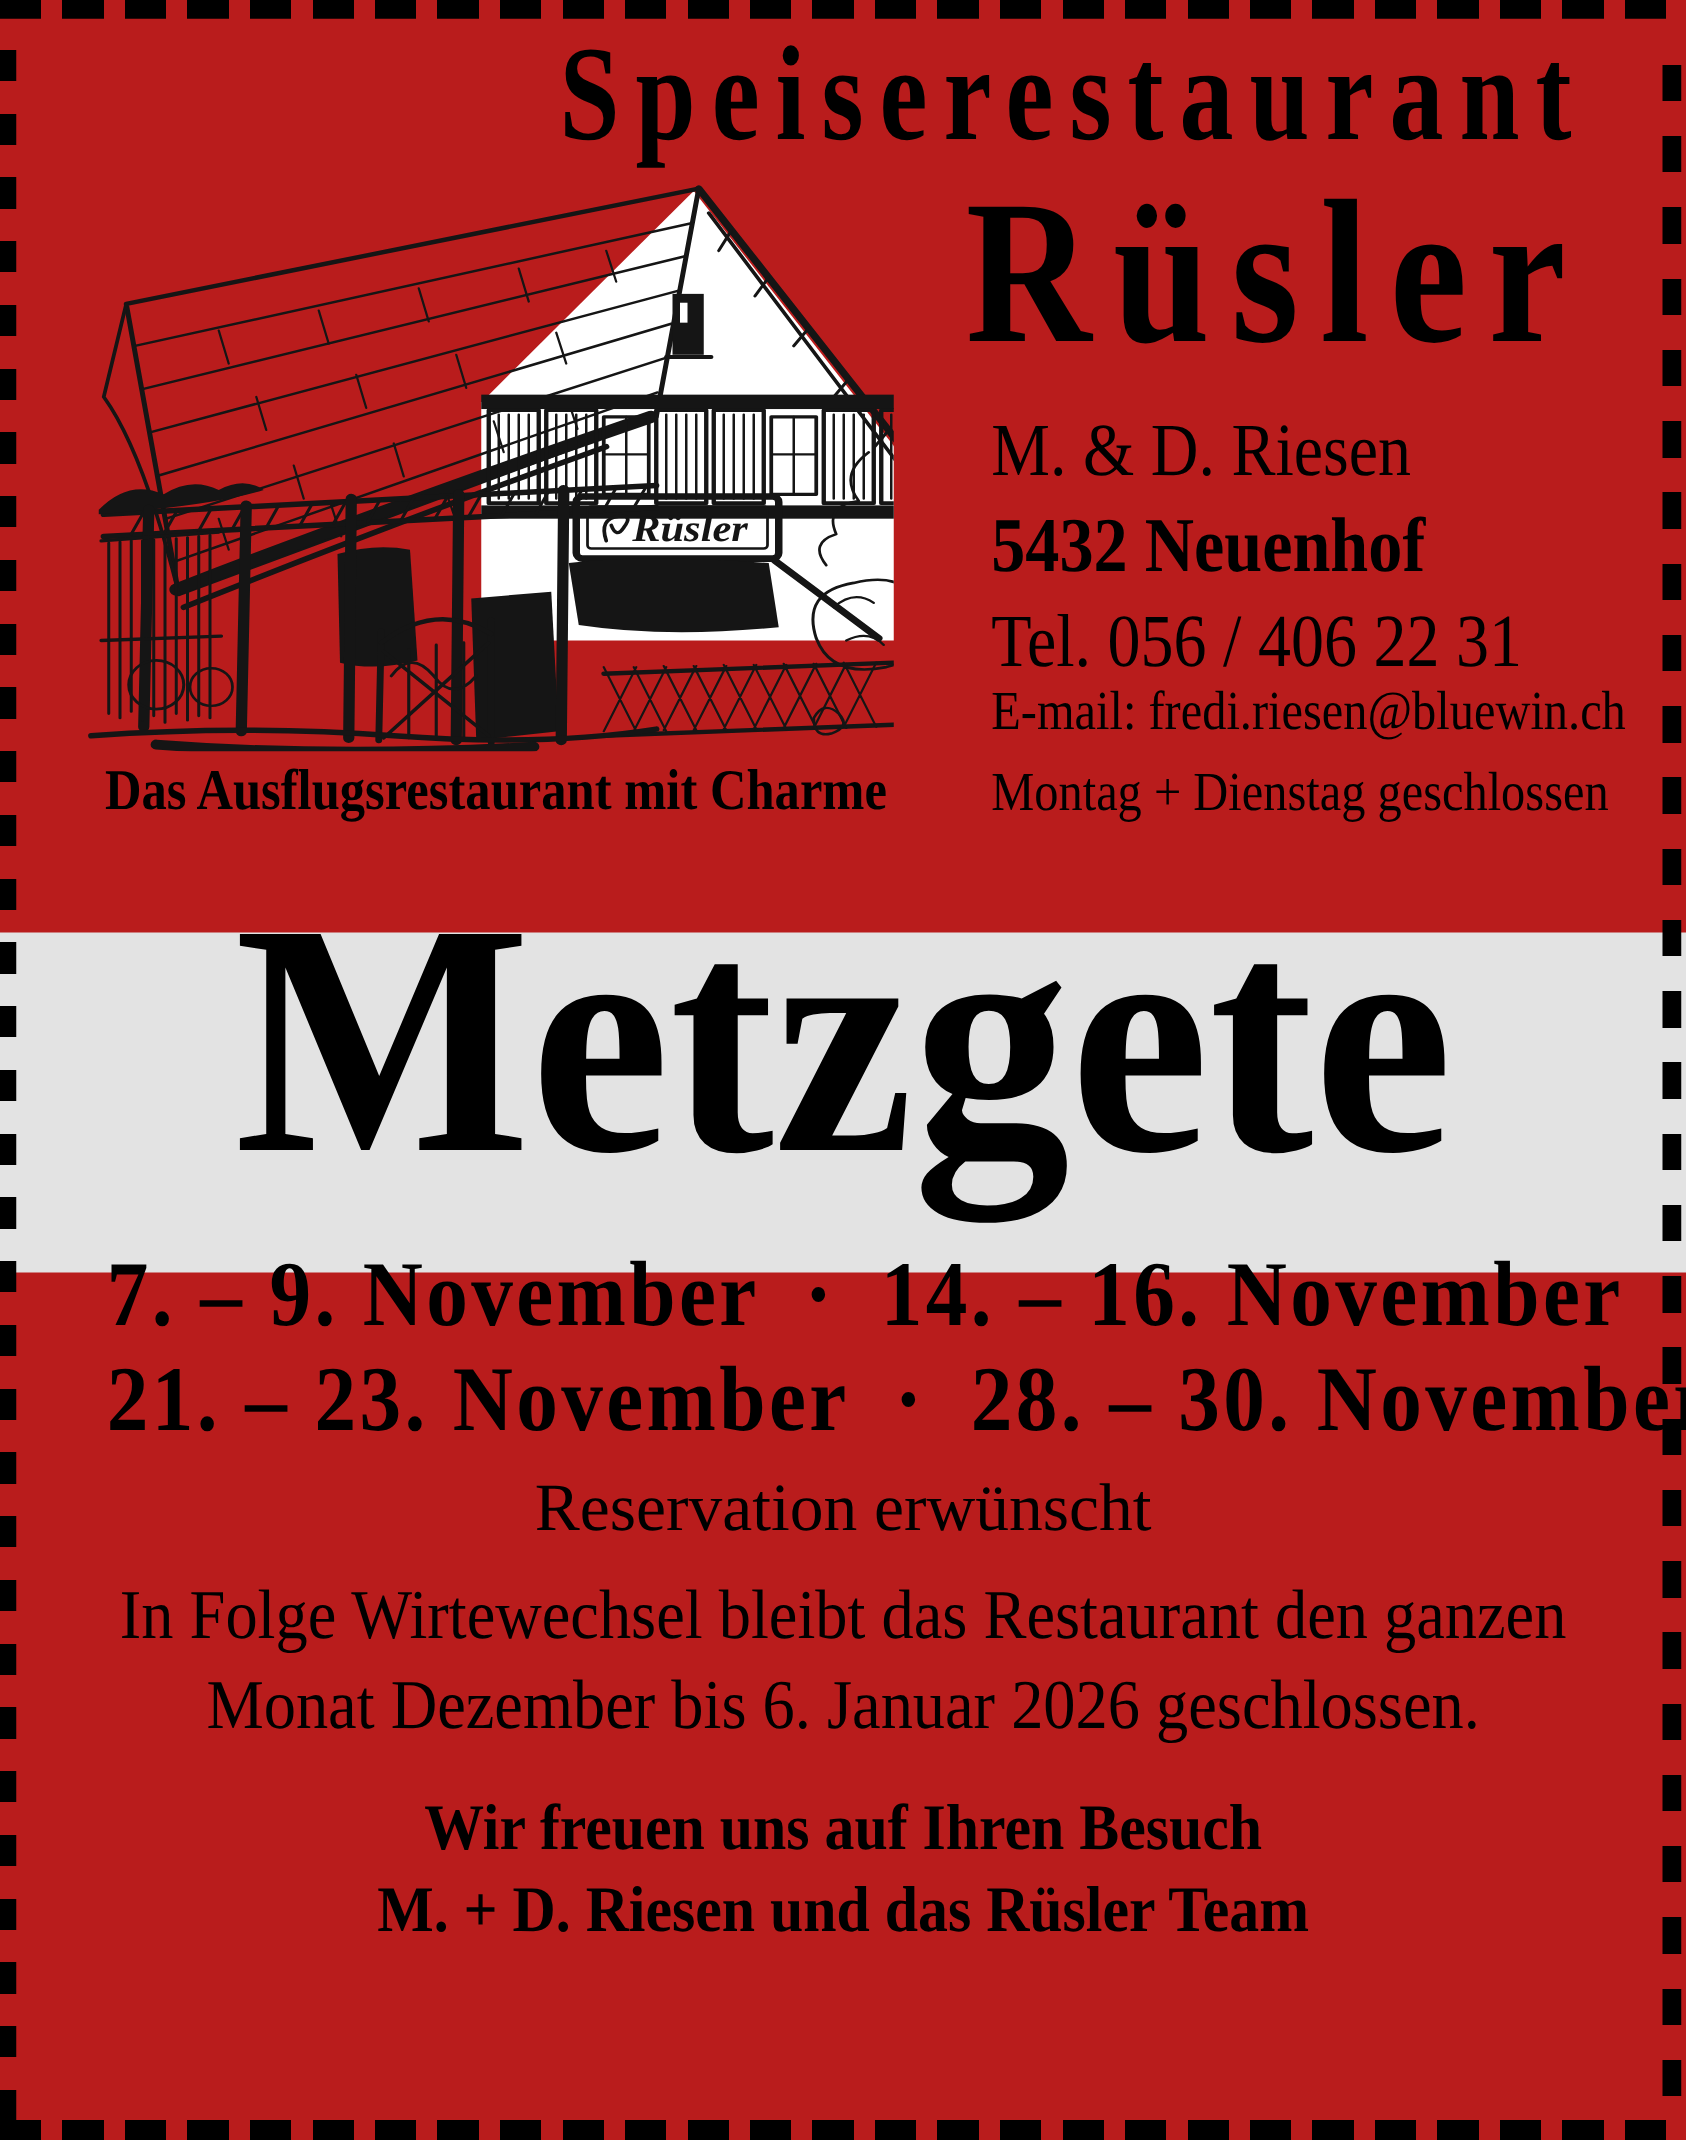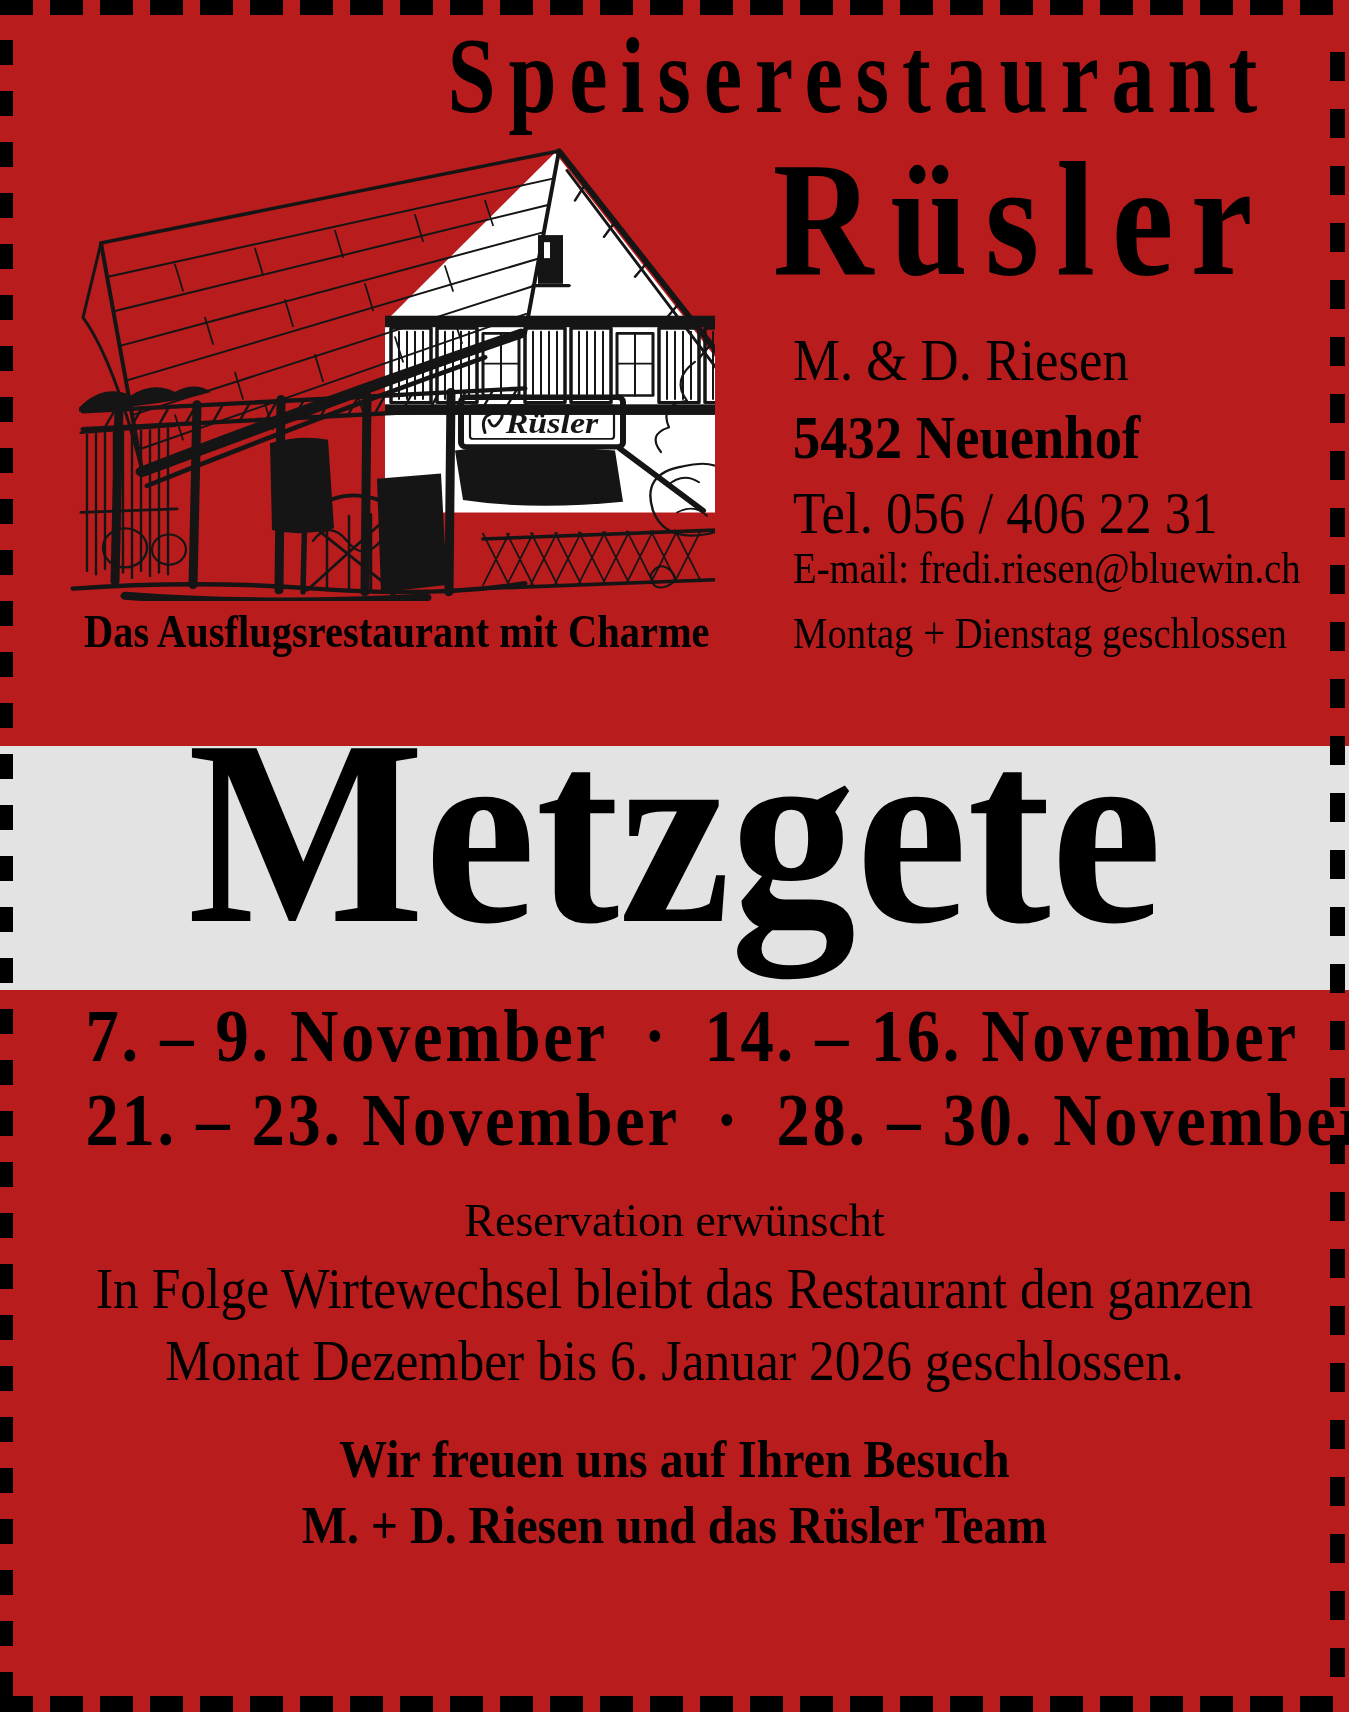--- a/index.html
+++ b/index.html
@@ -35,38 +35,38 @@
   .c-email  { top:543px; font-size:44px; }
   .c-closed { top:608px; font-size:44px; }
   .caption {
     position:absolute; left:84px; top:605px; white-space:nowrap;
     font-size:46px; font-weight:bold; transform:scaleX(.88); transform-origin:left center;
   }
   .illustration { position:absolute; left:55px; top:96px; width:660px; height:505px; }
 
   
   .banner {
-    position:absolute; left:0; top:746px; width:100%; height:244px;
+    position:absolute; left:0; top:746px; width:100%; height:272px;
     background:#e3e3e3; text-align:center; z-index:5; overflow:visible;
   }
   .banner-title {
     display:inline-block; white-space:nowrap;
     font-size:264px; font-weight:bold; line-height:212px; margin-top:-20px;
     transform:scaleX(.95); transform-origin:center top;
   }
 
   
   .lower { position:absolute; left:20px; right:20px; top:958px; text-align:center; z-index:6; }
   .dates { margin-top:36px; }
   .dates-line {
     font-size:74px; font-weight:bold; line-height:84px; letter-spacing:3px;
     white-space:nowrap; transform:scaleX(.90); transform-origin:center;
   }
-  .reservation { margin-top:27px; font-size:46px; line-height:64px; }
-  .closure { }
+  .reservation { margin-top:12px; font-size:54px; line-height:64px; }
+  .closure { margin-top:18px; }
   .closure-line { font-size:56px; line-height:72px; white-space:nowrap; transform:scaleX(.92); transform-origin:center; }
   .closing { margin-top:30px; }
   .closing-line { font-size:52px; font-weight:bold; line-height:66px; white-space:nowrap; transform:scaleX(.92); transform-origin:center; }
 
   
   .sk { stroke:#151515; fill:none; stroke-linecap:round; stroke-linejoin:round; }
   .skf { fill:#151515; stroke:none; }
   .sign-text { font-family:"Liberation Serif","DejaVu Serif",serif; font-style:italic; font-weight:bold; font-size:34px; fill:#151515; }
 </style>
 </head>

